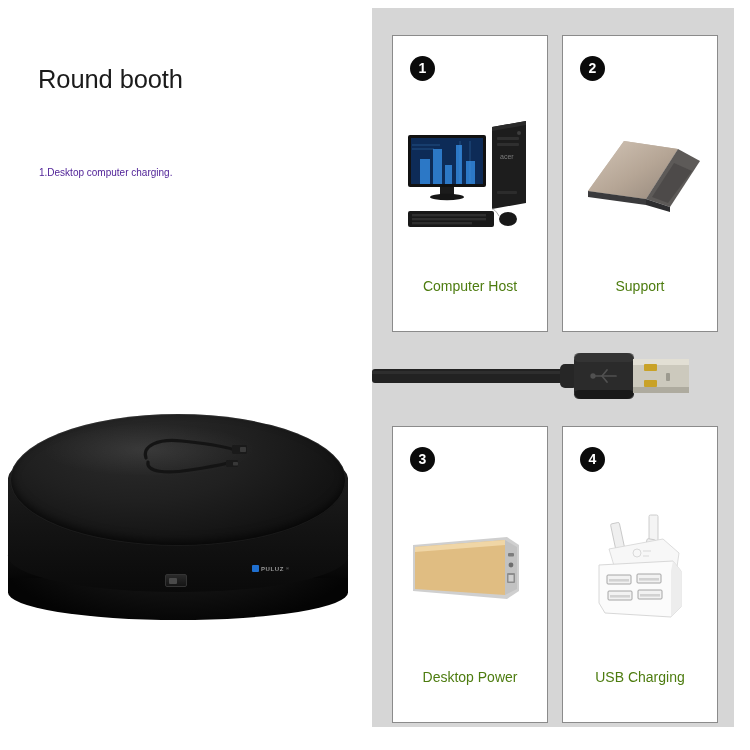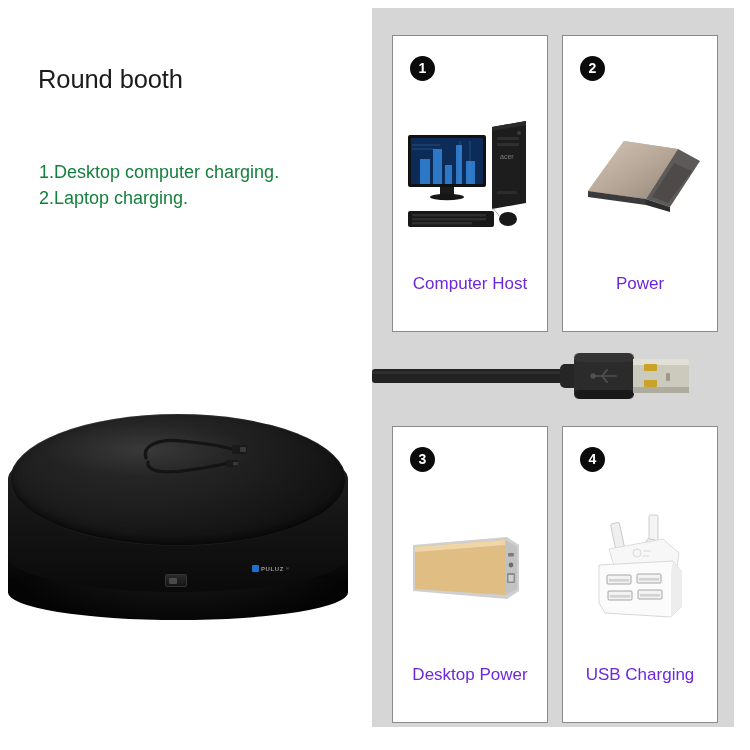--- a/index.html
+++ b/index.html
@@ -15,22 +15,22 @@
   .left-col { position: absolute; left: 0; top: 0; width: 372px; height: 750px; }
 
   .headline { position: absolute; left: 38px; top: 63px; width: 330px; }
   .headline .hl {
     font-size: 25.5px; line-height: 33px; color: #1b1b1b;
     font-weight: 400; letter-spacing: -0.1px; white-space: nowrap;
   }
 
   .feature-list { position: absolute; left: 39px; top: 160px; width: 320px; }
   .feature-list li {
-    list-style: none; font-size: 18px; line-height: 25.5px;
-    color: #15803d; white-space: nowrap;
+    list-style: none; font-size: 10px; line-height: 25.5px;
+    color: #4c1d95; white-space: nowrap;
   }
 
   
   .turntable { position: absolute; left: 0px; top: 398px; width: 360px; height: 255px; }
   .tt-body {
     position: absolute; left: 8px; top: 44px; width: 340px; height: 150px;
     background: linear-gradient(180deg,#121212 0%,#1d1d1d 22%,#141414 55%,#0a0a0a 100%);
     border-radius: 50%/24%;
   }
   .tt-side {
@@ -95,21 +95,21 @@
   .card.c3 { left: 20px; top: 418px;  width: 156px; height: 297px; }
   .card.c4 { left: 190px; top: 418px; width: 156px; height: 297px; }
 
   .badge {
     position: absolute; left: 17px; top: 20px; width: 25px; height: 25px;
     border-radius: 50%; background: #0b0b0b; color: #fff;
     font-size: 14px; font-weight: 700; line-height: 25px; text-align: center;
   }
   .card-label {
     position: absolute; left: 0; right: 0; bottom: 37px;
-    text-align: center; font-size: 17px; color: #6d28d9;
+    text-align: center; font-size: 14px; color: #4d7c0f;
   }
   .art {
     position: absolute; left: 0; right: 0; top: 66px; height: 150px;
     display: flex; align-items: center; justify-content: center;
   }
 
   
   .usb-cable { position: absolute; left: 372px; top: 337px; width: 362px; height: 80px; }
 </style>
 </head>
@@ -118,21 +118,20 @@
 <div id="root">
 
   <div class="left-col">
 
     <div class="headline">
       <div class="hl">Round booth</div>
     </div>
 
     <ul class="feature-list">
       <li>1.Desktop computer charging.</li>
-      <li>2.Laptop charging.</li>
     </ul>
 
     <div class="turntable">
       <div class="tt-bottom"></div>
       <div class="tt-side"></div>
       <div class="tt-body"></div>
       <div class="tt-top"></div>
       <div class="tt-top-rim"></div>
       <div class="tt-hilite"></div>
     </div>
@@ -215,21 +214,21 @@
               <stop offset="100%" stop-color="#8e8176"></stop>
             </linearGradient>
           </defs>
           <path d="M14 62 L72 70 L72 76 L14 68 Z" fill="#3a3a3c"></path>
 
           <path d="M72 70 L104 20 L126 32 L96 78 Z" fill="#5d5a58"></path>
           <path d="M72 70 L96 78 L96 83 L72 76 Z" fill="#2d2d2f"></path>
           <path d="M78 68 L100 34 L118 42 L94 74 Z" fill="#4a4846" opacity=".85"></path>
         </svg>
       </div>
-      <div class="card-label">Power</div>
+      <div class="card-label">Support</div>
     </div>
 
     <div class="card c3">
       <div class="badge">3</div>
       <div class="art">
         <svg width="126" height="86" viewBox="0 0 126 86">
           <path d="M6 20 L100 12 L112 20 L112 66 L100 74 L6 66 Z" fill="#cfcfcf"></path>
           <path d="M8 22 L98 15 L98 70 L8 64 Z" fill="#e0bd82"></path>
           <path d="M8 22 L98 15 L98 20 L8 27 Z" fill="#f0d6a6"></path>
           <path d="M98 15 L110 22 L110 64 L98 70 Z" fill="#c2c2c2"></path>

